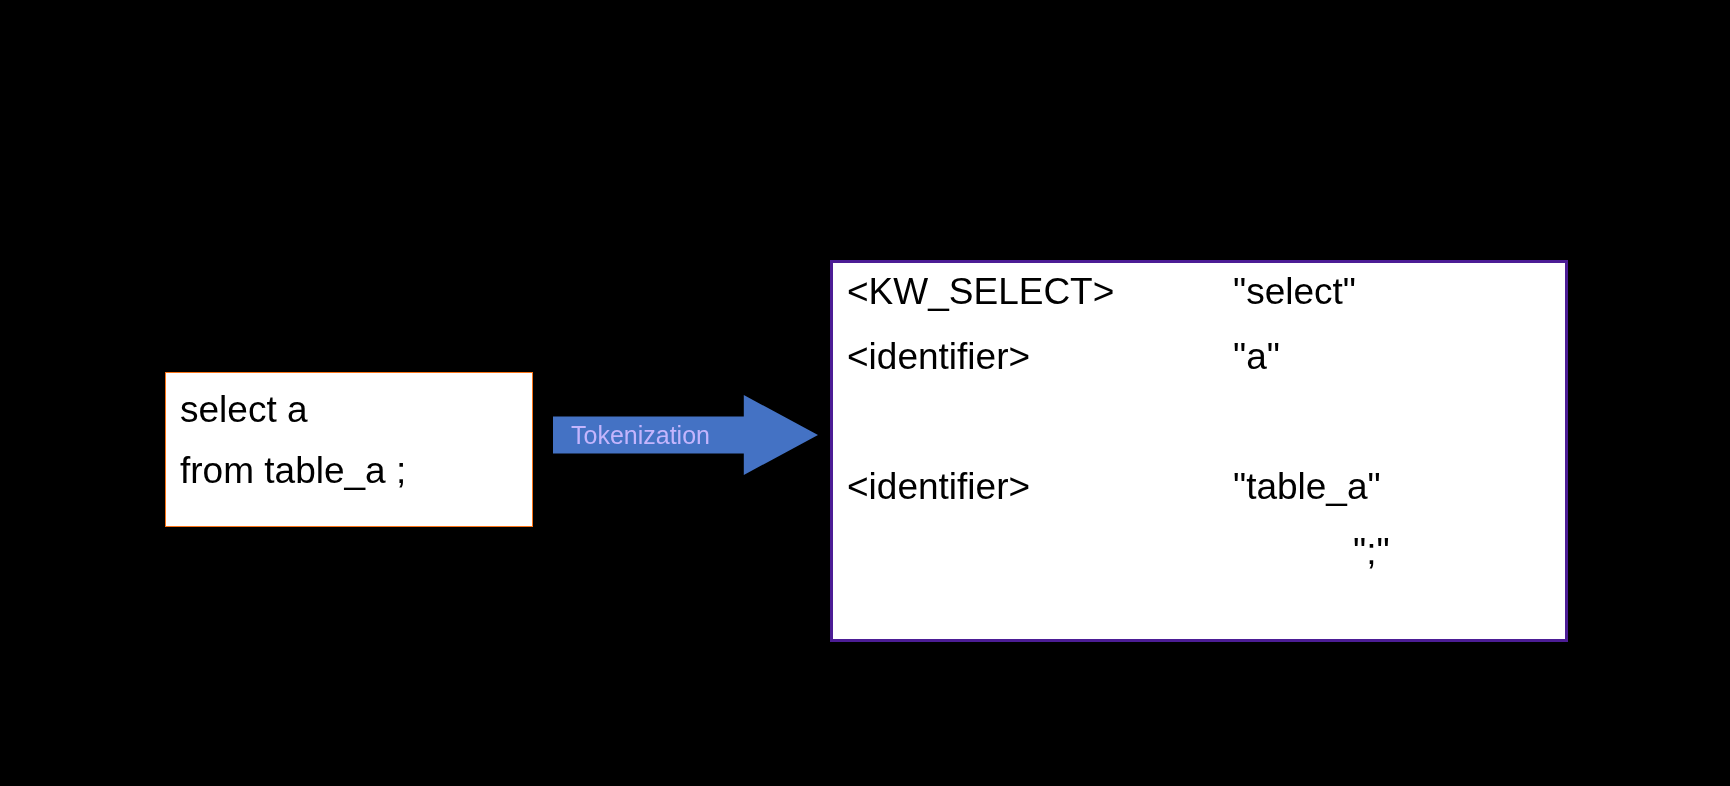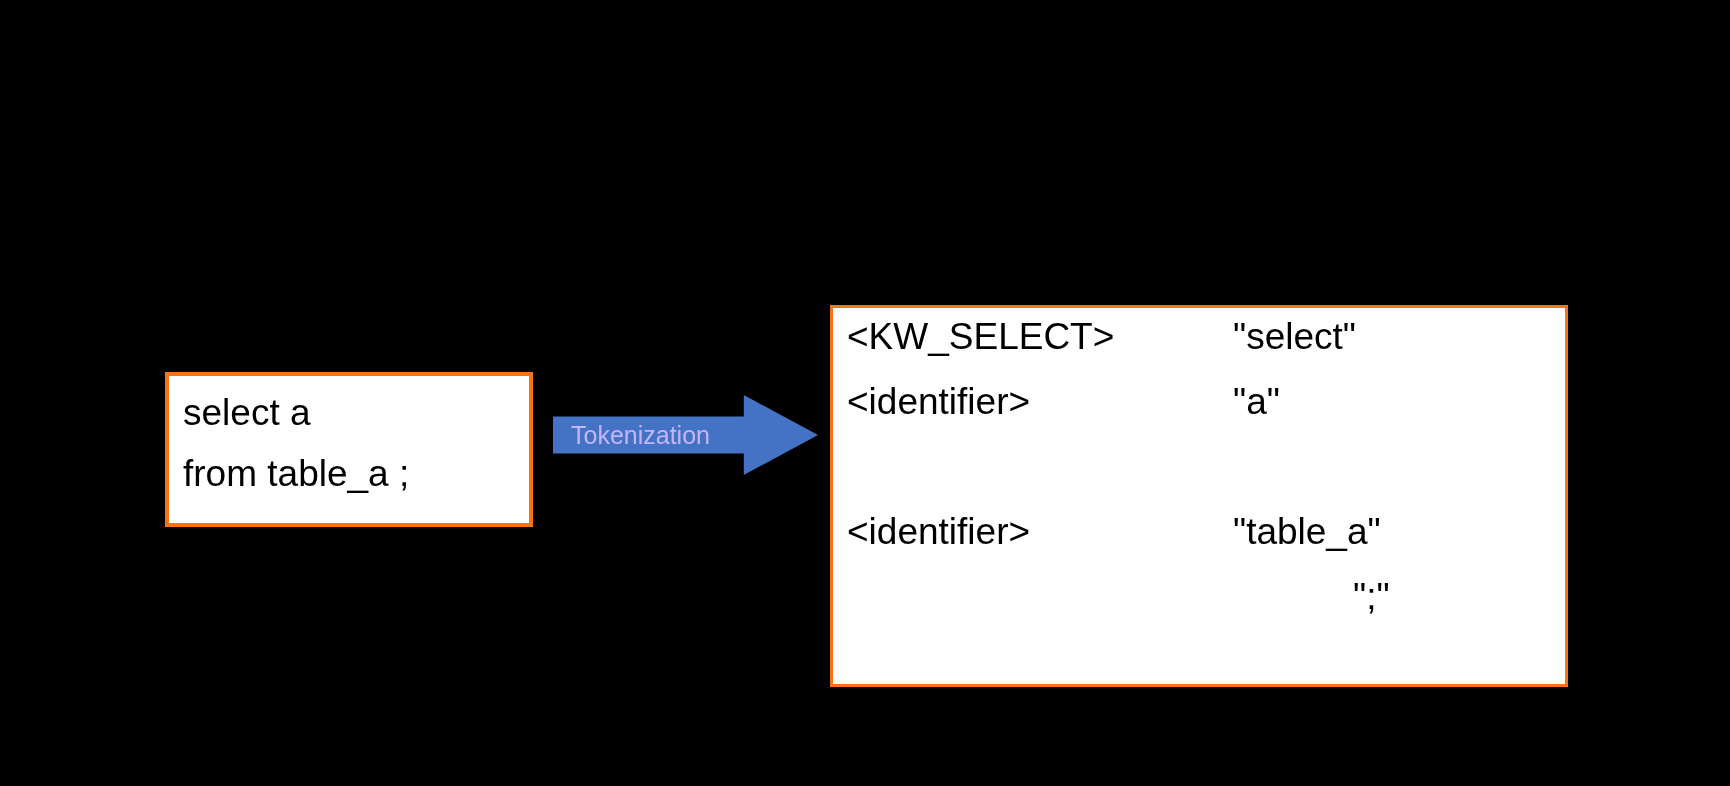--- a/index.html
+++ b/index.html
@@ -25,21 +25,21 @@
   }
 
   
   .source-box {
     position: absolute;
     left: 165px;
     top: 372px;
     width: 368px;
     height: 155px;
     background: #FFFFFF;
-    border: 4px solid #f97316;
+    border: 1px solid #f97316;
     box-sizing: border-box;
   }
   .source-line {
     position: absolute;
     left: 14px;
     color: #000000;
     font-size: 37px;
     line-height: 1;
     white-space: pre;
   }
@@ -75,23 +75,22 @@
   }
 
   
   .token-box {
     position: absolute;
     left: 830px;
     top: 260px;
     width: 738px;
     height: 382px;
     background: #FFFFFF;
-    border: 3px solid #f97316;
+    border: 3px solid #4c1d95;
     box-sizing: border-box;
-    margin-top: 45px;
   }
   .token-row {
     position: absolute;
     left: 0;
     width: 100%;
     height: 66px;
   }
   .token-row.r0 { top: 10px; }
   .token-row.r1 { top: 75px; }
   .token-row.r2 { top: 140px; }

